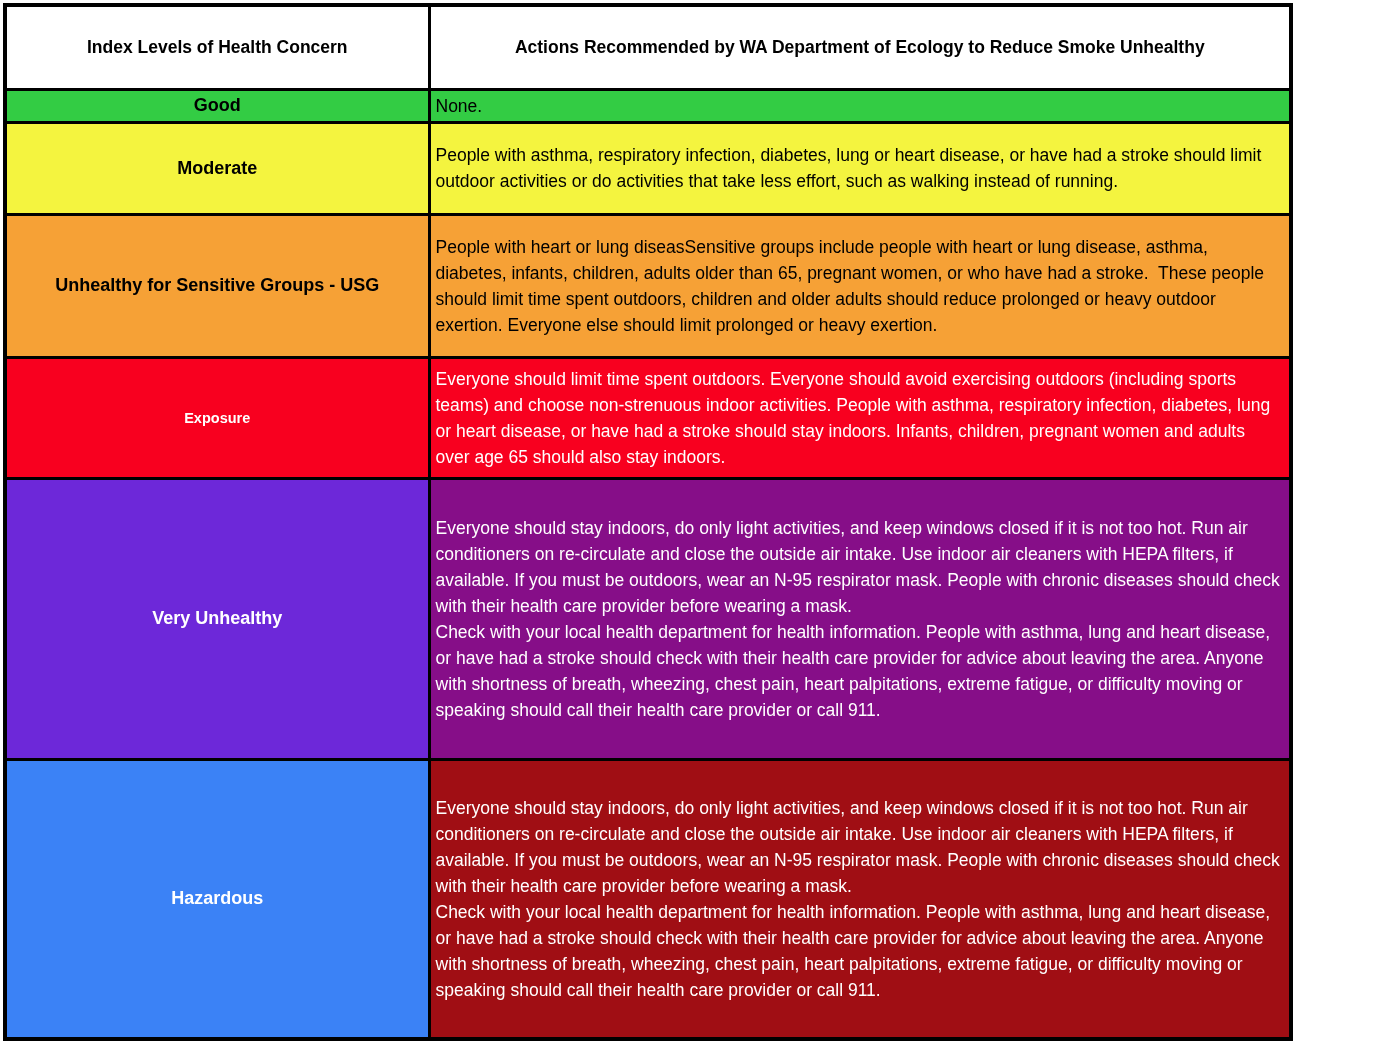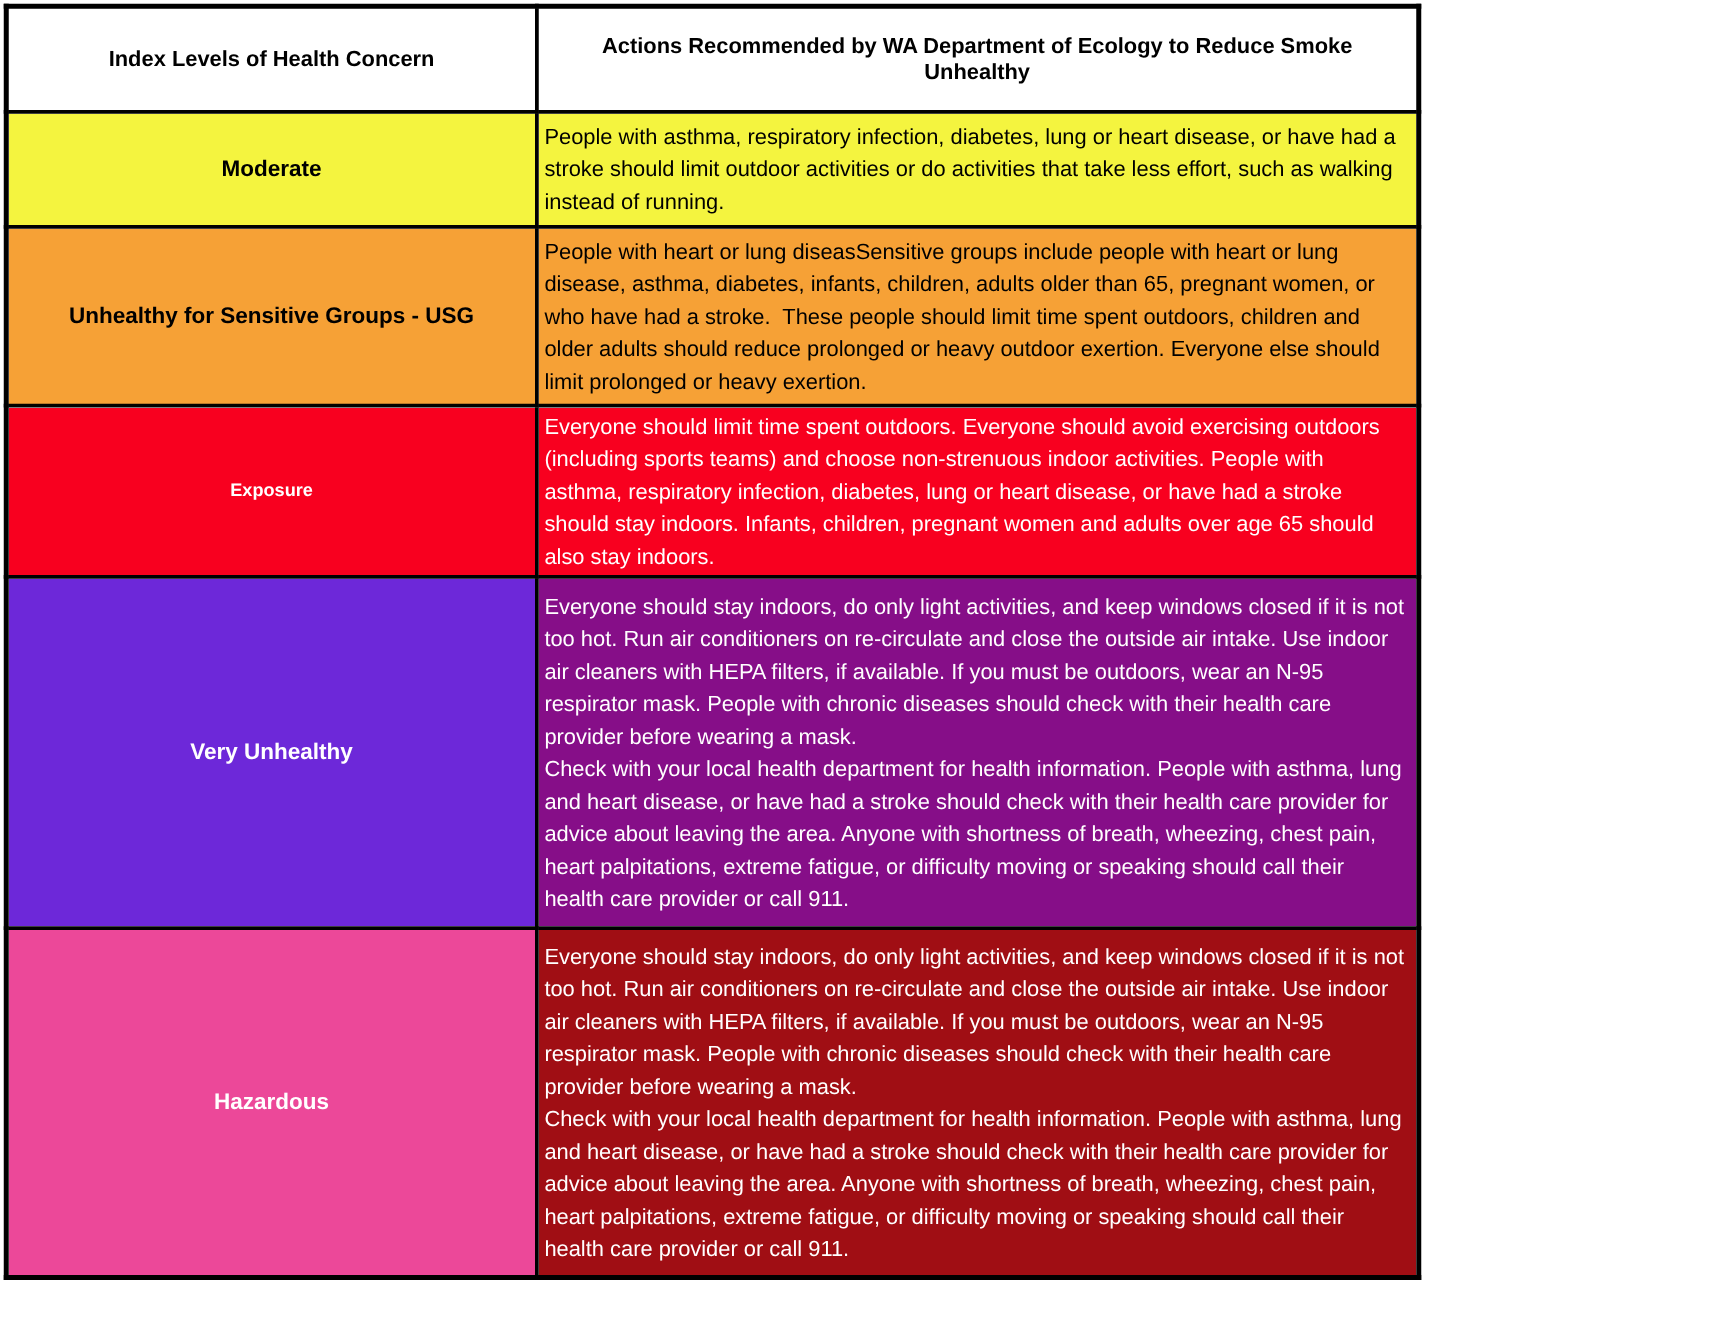--- a/index.html
+++ b/index.html
@@ -10,21 +10,21 @@
   }
   .page {
     width: 1389px;
     height: 1056px;
     box-sizing: border-box;
     padding: 3px 3px 0 3px;
     background: #ffffff;
   }
   table.aqi {
     border-collapse: collapse;
-    width: 1134px;
+    width: 1290px;
     table-layout: fixed;
   }
   table.aqi { border: 4px solid #000; }
   table.aqi th,
   table.aqi td {
     border: 3px solid #000;
     box-sizing: border-box;
     overflow: hidden;
   }
   th.hdr {
@@ -68,20 +68,26 @@
       <col style="width:424px">
       <col>
     </colgroup>
     <thead>
       <tr class="h-header">
         <th class="hdr">Index Levels of Health Concern</th>
         <th class="hdr">Actions Recommended by WA Department of Ecology to Reduce Smoke Unhealthy</th>
       </tr>
     </thead>
     <tbody>
+      <tr class="h-good">
+        <td class="label" style="background-color: rgb(51, 204, 68); color: rgb(0, 0, 0);">Good</td>
+        <td class="action" style="background-color: rgb(51, 204, 68); color: rgb(0, 0, 0);">
+          <div>None.</div>
+        </td>
+      </tr>
       <tr class="h-moderate">
         <td class="label" style="background-color: rgb(244, 244, 63); color: rgb(0, 0, 0);">Moderate</td>
         <td class="action" style="background-color: rgb(244, 244, 63); color: rgb(0, 0, 0); margin-top: 41px;">
           <div>People with asthma, respiratory infection, diabetes, lung or heart disease, or have had a stroke should limit outdoor activities or do activities that take less effort, such as walking instead of running.</div>
         </td>
       </tr>
       <tr class="h-usg">
         <td class="label" style="background-color: rgb(246, 161, 54); color: rgb(0, 0, 0);">Unhealthy for Sensitive Groups - USG</td>
         <td class="action" style="background-color: rgb(246, 161, 54); color: rgb(0, 0, 0); margin-left: 36px;">
           <div>People with heart or lung diseasSensitive groups include people with heart or lung disease, asthma, diabetes, infants, children, adults older than 65, pregnant women, or who have had a stroke.&nbsp; These people should limit time spent outdoors, children and older adults should reduce prolonged or heavy outdoor exertion. Everyone else should limit prolonged or heavy exertion.</div>
@@ -94,21 +100,21 @@
         </td>
       </tr>
       <tr class="h-vu">
         <td class="label" style="background-color: #6d28d9; color: rgb(255, 255, 255);">Very Unhealthy</td>
         <td class="action" style="background-color: rgb(134, 14, 136); color: rgb(255, 255, 255);">
           <div>Everyone should stay indoors, do only light activities, and keep windows closed if it is not too hot. Run air conditioners on re-circulate and close the outside air intake. Use indoor air cleaners with HEPA filters, if available. If you must be outdoors, wear an N-95 respirator mask. People with chronic diseases should check with their health care provider before wearing a mask.</div>
           <div>Check with your local health department for health information. People with asthma, lung and heart disease, or have had a stroke should check with their health care provider for advice about leaving the area. Anyone with shortness of breath, wheezing, chest pain, heart palpitations, extreme fatigue, or difficulty moving or speaking should call their health care provider or call 911.</div>
         </td>
       </tr>
       <tr class="h-haz">
-        <td class="label" style="background-color: #ec4899; color: rgb(255, 255, 255);">Hazardous</td>
+        <td class="label" style="background-color: #3b82f6; color: rgb(255, 255, 255);">Hazardous</td>
         <td class="action" style="background-color: rgb(160, 14, 20); color: rgb(255, 255, 255);">
           <div>Everyone should stay indoors, do only light activities, and keep windows closed if it is not too hot. Run air conditioners on re-circulate and close the outside air intake. Use indoor air cleaners with HEPA filters, if available. If you must be outdoors, wear an N-95 respirator mask. People with chronic diseases should check with their health care provider before wearing a mask.</div>
           <div>Check with your local health department for health information. People with asthma, lung and heart disease, or have had a stroke should check with their health care provider for advice about leaving the area. Anyone with shortness of breath, wheezing, chest pain, heart palpitations, extreme fatigue, or difficulty moving or speaking should call their health care provider or call 911.</div>
         </td>
       </tr>
     </tbody>
   </table>
 </div>
 
 </body></html>

